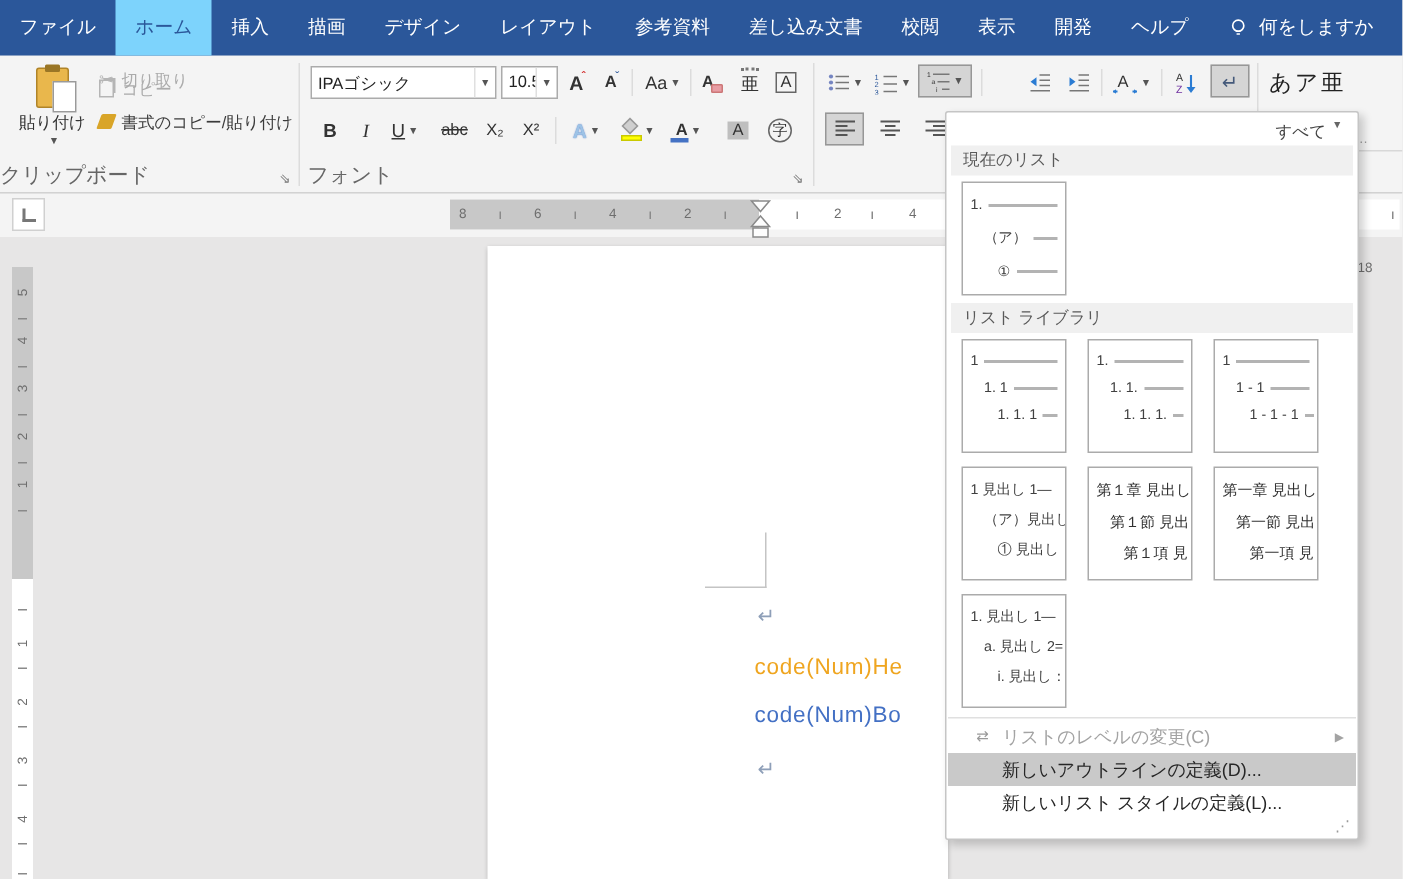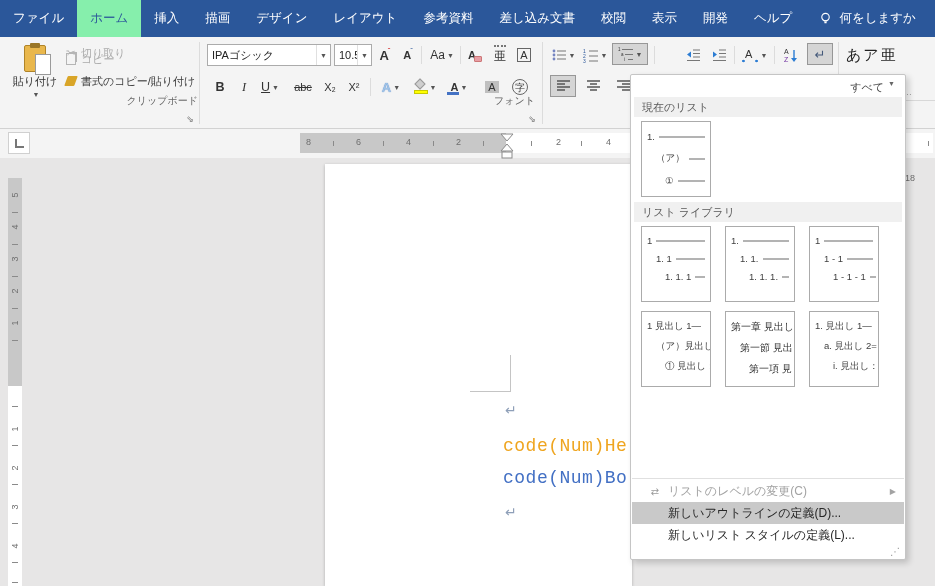--- a/index.html
+++ b/index.html
@@ -2,27 +2,27 @@
 <html><head>
 <meta charset="utf-8">
 <style>
 *{margin:0;padding:0;box-sizing:border-box}
 body{font-family:"Liberation Sans",sans-serif;background:#fff}
 #app{position:relative;width:935px;height:586px;background:#E7E6E6;overflow:hidden;font-family:"Liberation Sans",sans-serif}
 
 .tabbar{position:absolute;top:0;left:0;right:0;height:37px;background:#2B579A;display:flex;align-items:stretch;color:#fff;z-index:20}
 .tabs{display:flex;align-items:stretch}
 .tab{padding:0 13px;font-size:12.5px;display:flex;align-items:center;white-space:nowrap}
-.tab.active{background:#86efac;color:#2B579A}
+.tab.active{background:#7dd3fc;color:#2B579A}
 .assist{display:flex;align-items:center;gap:7px;font-size:12.5px;margin-left:14px;white-space:nowrap}
 .bulb{width:13px;height:13px}
 
 .ribbon{position:absolute;top:37px;left:0;right:0;height:92px;background:#F4F4F4;border-bottom:1px solid #D2D2D2;z-index:10}
 .vdiv{position:absolute;top:5px;height:82px;width:1px;background:#DCDCDC}
-.grouplabel{position:absolute;bottom:20px;font-size:10px;color:#666;text-align:right}
+.grouplabel{position:absolute;bottom:2px;font-size:14px;color:#666;text-align:left}
 .launcher{position:absolute;bottom:3px;font-size:9px;color:#777;width:12px;height:12px;line-height:12px;text-align:center}
 .rtext{font-size:11px;color:#3B3B3B;white-space:nowrap}
 .dis-t{color:#ABABAB}
 .rbtn{position:absolute;display:flex;align-items:center;justify-content:center;height:22px;color:#333}
 .caret{font-size:7px;color:#555;margin-left:2px}
 .pressed{background:#D5D5D5;border:1px solid #979797}
 
 .paste-btn{position:absolute;left:8px;top:5px;width:54px;height:80px;display:flex;flex-direction:column;align-items:center;gap:2px}
 .clipboard{width:22px;height:27px;background:#E9B74C;border:1px solid #B08428;border-radius:2px;position:relative;margin-top:3px}
 .clipboard::before{content:"";position:absolute;top:-3px;left:5px;width:10px;height:5px;background:#9A7626;border-radius:1px}
@@ -59,21 +59,21 @@
 .indmark{position:absolute;left:199px;top:0}
 
 #vruler{position:absolute;left:8px;top:178px;width:14px;height:408px;background:#fff;z-index:5}
 #vruler .grayseg{position:absolute;left:0;top:0;width:14px;height:208px;background:#C8C8C8}
 .vnum{position:absolute;left:1px;width:12px;text-align:center;font-size:9px;color:#6E6E6E;transform:rotate(-90deg)}
 .vtick{position:absolute;left:4px;width:6px;height:1px;background:#8A8A8A}
 #page{position:absolute;left:325px;top:164px;width:307px;height:422px;background:#fff;box-shadow:0 1px 3px rgba(0,0,0,.25);z-index:6;overflow:hidden}
 .cropv{position:absolute;left:185px;top:191px;width:1px;height:37px;background:#C4C4C4}
 .croph{position:absolute;left:145px;top:227px;width:41px;height:1px;background:#C4C4C4}
 .pmark{position:absolute;left:180px;font-size:14px;color:#8E9FB8}
-.codeline{position:absolute;left:178px;font-family:Liberation Mono, monospace;font-size:18px;letter-spacing:.5px;white-space:nowrap}
+.codeline{position:absolute;left:178px;font-family:Liberation Sans, sans-serif;font-size:15px;letter-spacing:.5px;white-space:nowrap}
 
 .styles-preview{position:absolute;left:846px;top:9px;font-size:15px;letter-spacing:2px;color:#222}
 .frag-ellipsis{position:absolute;left:903px;top:50px;font-size:9px;color:#999}
 .frag-name{position:absolute;left:949px;top:43px;font-size:11px;color:#555}
 .frag-div{position:absolute;left:906px;top:63px;width:29px;height:1px;background:#D8D8D8}
 
 #dropdown{position:absolute;left:630px;top:74px;width:276px;height:486px;background:#fff;border:1px solid #C5C5C5;border-radius:2px;box-shadow:3px 3px 6px rgba(0,0,0,.18);z-index:60}
 .filter{position:absolute;top:5px;right:10px;font-size:11px;color:#444;display:flex;align-items:flex-start;gap:4px}
 .filter .fa{font-size:7px;color:#666}
 .ddhdr{position:absolute;left:3px;right:3px;height:20px;background:#F0F0F0;color:#595959;font-size:11px;line-height:20px;padding-left:8px}
@@ -448,20 +448,31 @@
           </div>
           <div class="gline ind1">
             <span class="gtxt">（ア）見出し</span>
           </div>
           <div class="gline ind2">
             <span class="gtxt">① 見出し：</span>
           </div>
         </div>
         <div class="gcell kanji">
           <div class="gline ind0">
+            <span class="gtxt">第１章 見出し</span>
+          </div>
+          <div class="gline ind1">
+            <span class="gtxt">第１節 見出</span>
+          </div>
+          <div class="gline ind2">
+            <span class="gtxt">第１項 見</span>
+          </div>
+        </div>
+        <div class="gcell kanji">
+          <div class="gline ind0">
             <span class="gtxt">第一章 見出し</span>
           </div>
           <div class="gline ind1">
             <span class="gtxt">第一節 見出</span>
           </div>
           <div class="gline ind2">
             <span class="gtxt">第一項 見</span>
           </div>
         </div>
         <div class="gcell">

